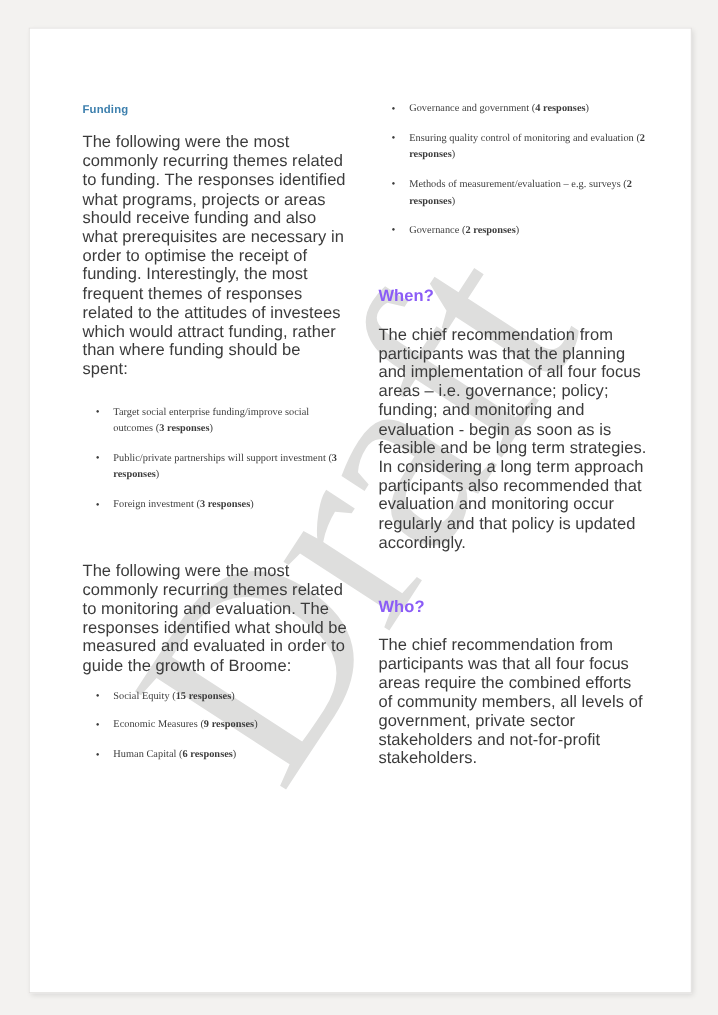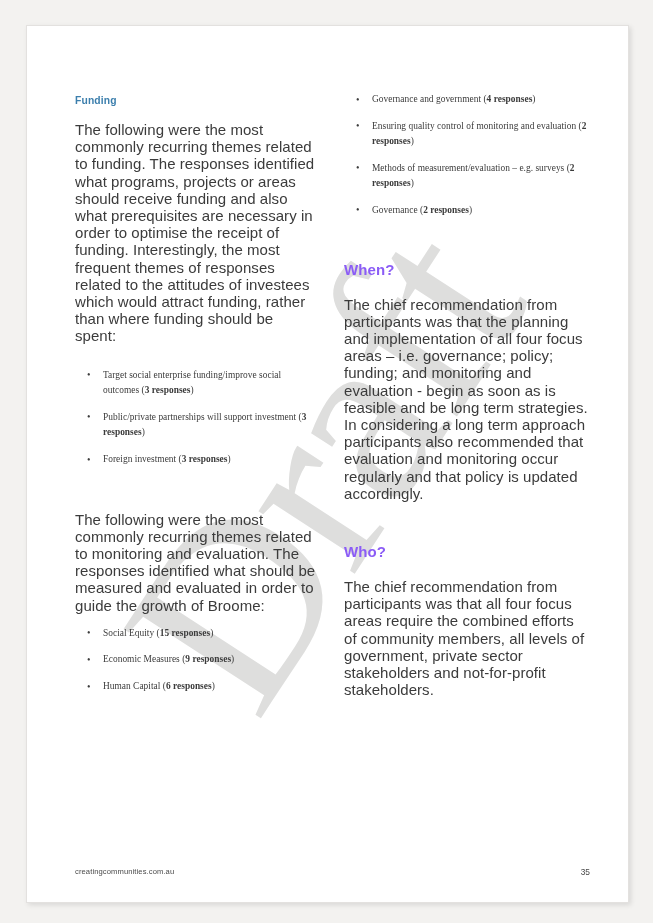--- a/index.html
+++ b/index.html
@@ -248,19 +248,15 @@
 
         <p class="body">The chief recommendation from participants was that all four focus areas require the combined efforts of community members, all levels of government, private sector stakeholders and not-for-profit stakeholders.</p>
 
         <div style="height:16px"></div>
 
 
       </div>
 
     </div>
 
-    <div class="footer">
-      <span class="footer-url">creatingcommunities.com.au</span>
-      <span class="footer-page">35</span>
-    </div>
 
   </div>
 </div>
 
 </body></html>

